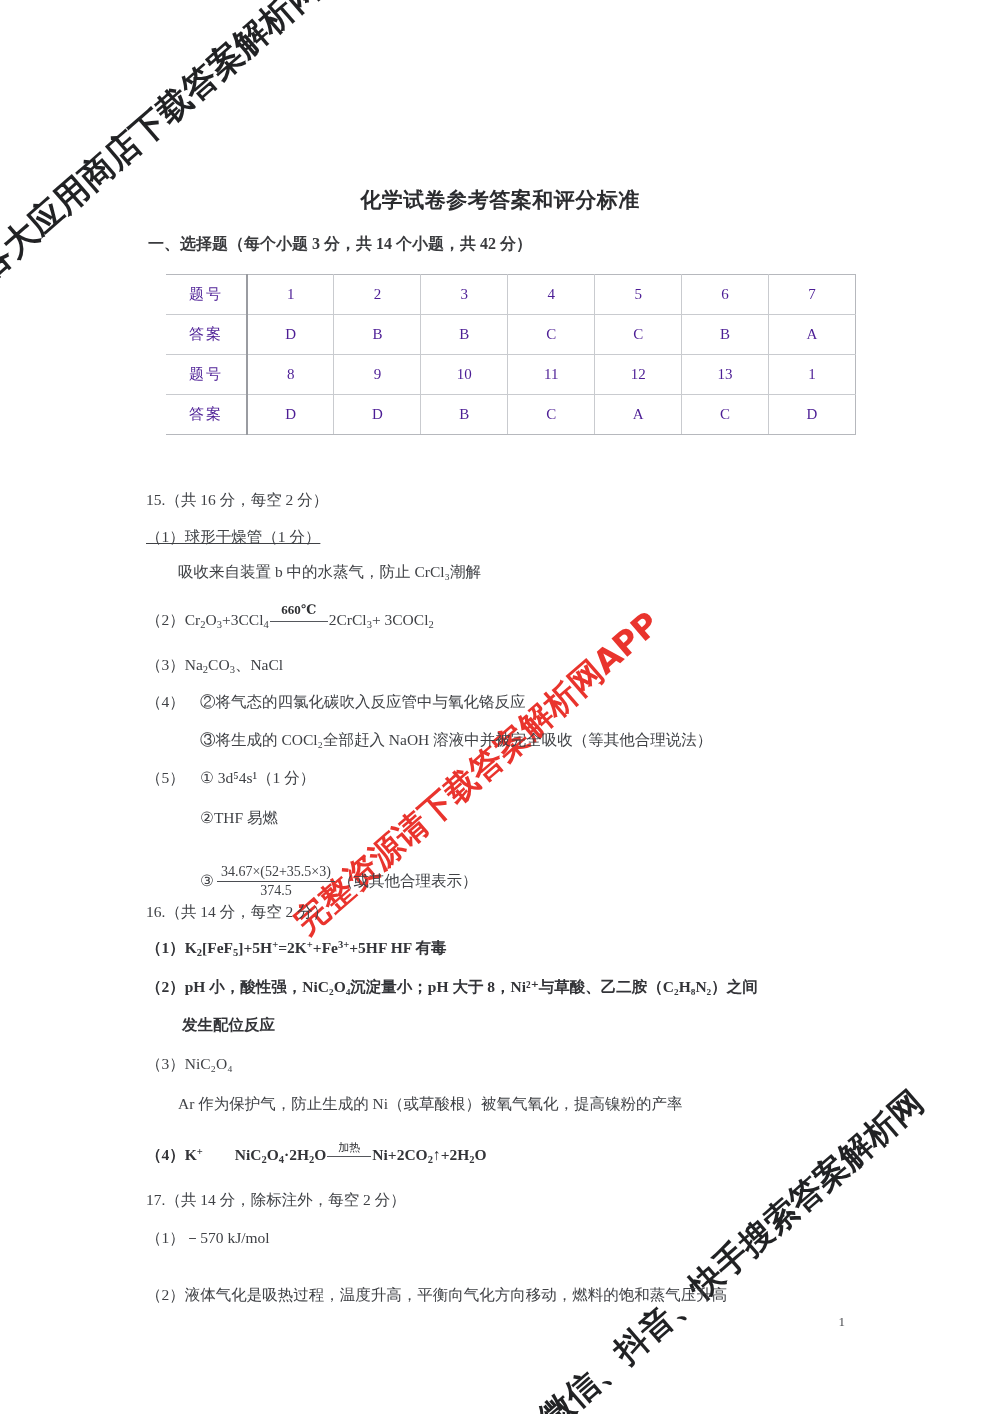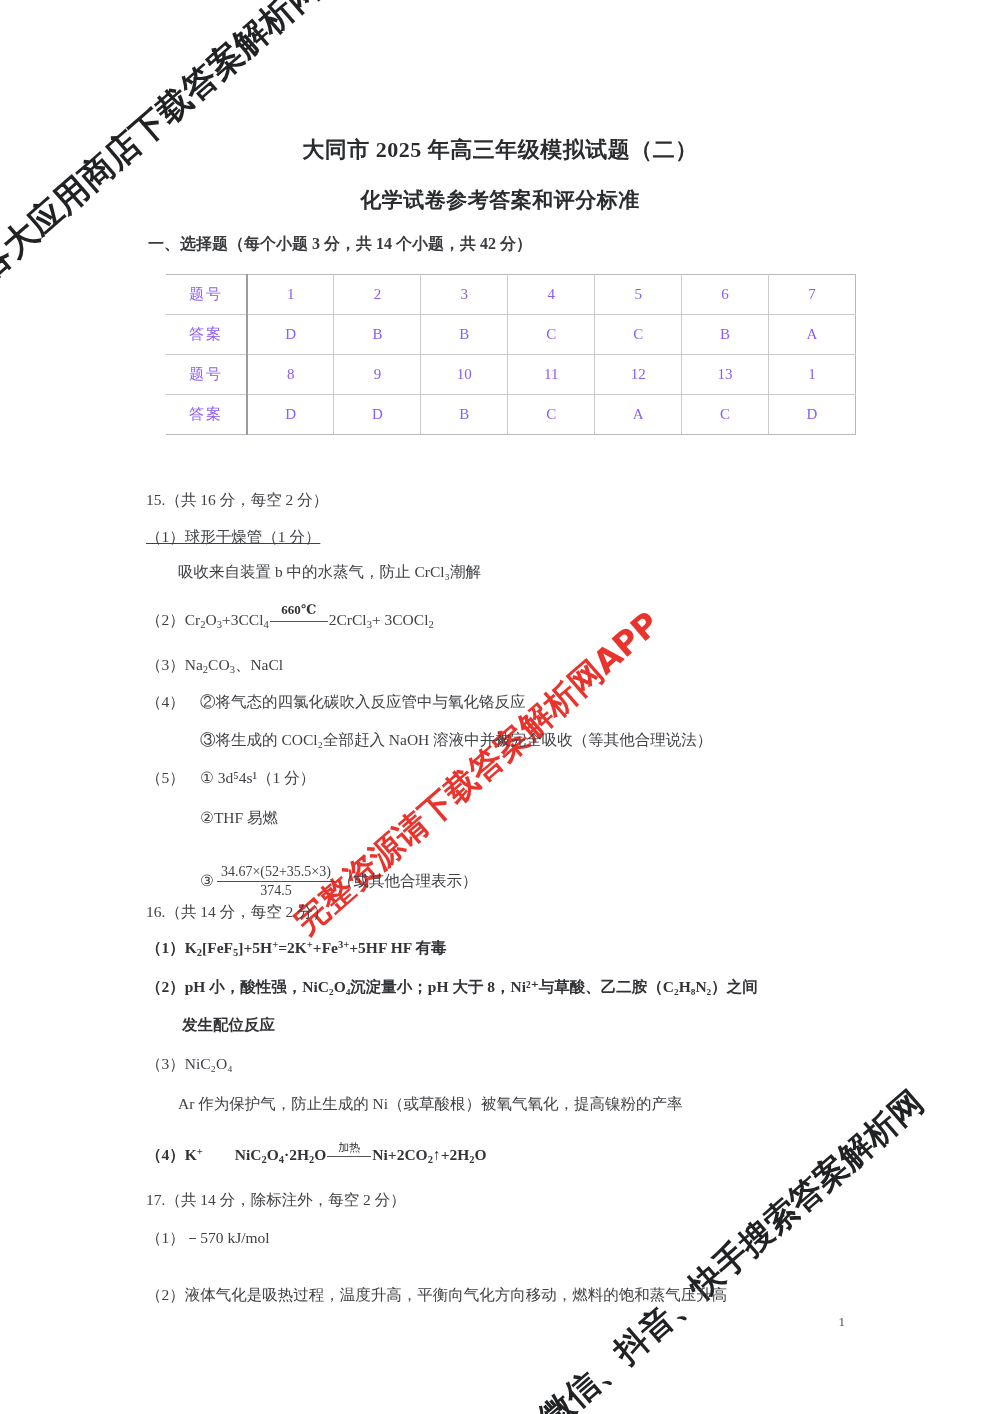--- a/index.html
+++ b/index.html
@@ -64,21 +64,21 @@
     top: 274px;
     width: 690px;
     border-collapse: collapse;
     table-layout: fixed;
   }
   .ansTable td {
     height: 37px;
     text-align: center;
     vertical-align: middle;
     font-size: 15px;
-    color: #8b5cf6;
+    color: #4c1d95;
     border-top: 1px solid #c9cbcf;
     border-bottom: 1px solid #c9cbcf;
     border-right: 1px solid #c9cbcf;
   }
   .ansTable tr:first-child td { border-top: 1px solid #b6b8bd; }
   .ansTable tr:last-child td { border-bottom: 1px solid #b6b8bd; }
   .ansTable td.rowhdr {
     width: 78px;
     border-right: 2px solid #9a9ca1;
     border-left: none;
@@ -189,21 +189,20 @@
 </style>
 </head>
 <body>
 
 <div id="page">
 
   <div class="wm" id="wm-topleft">各大应用商店下载答案解析网APP</div>
 
   <div class="doc">
 
-    <div class="title-main">大同市 2025 年高三年级模拟试题（二）</div>
     <div class="title-sub">化学试卷参考答案和评分标准</div>
 
     <div class="sec-head" id="sec1-head">一、选择题（每个小题 3 分，共 14 个小题，共 42 分）</div>
 
     <table class="ansTable">
       <tbody>
           <tr>
         <td class="rowhdr">题号</td>
         <td>1</td>
         <td>2</td>

